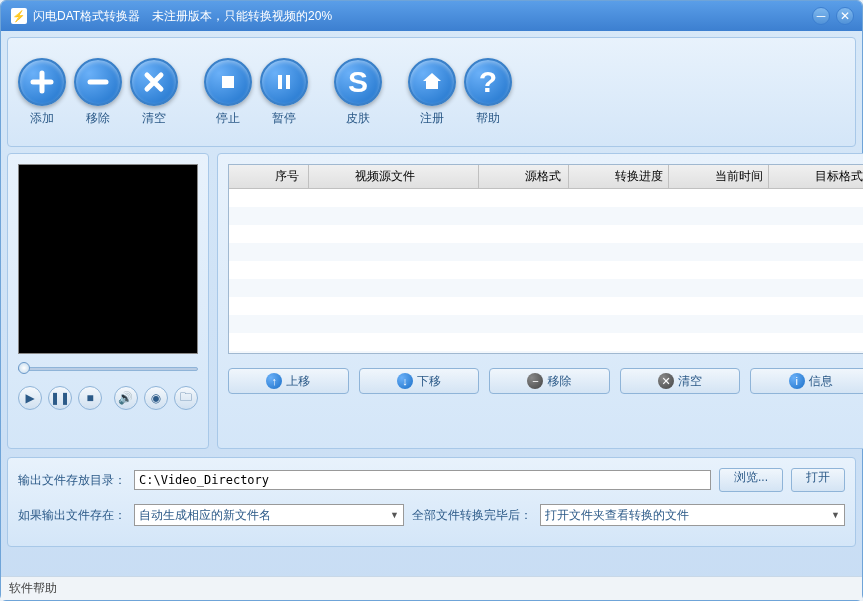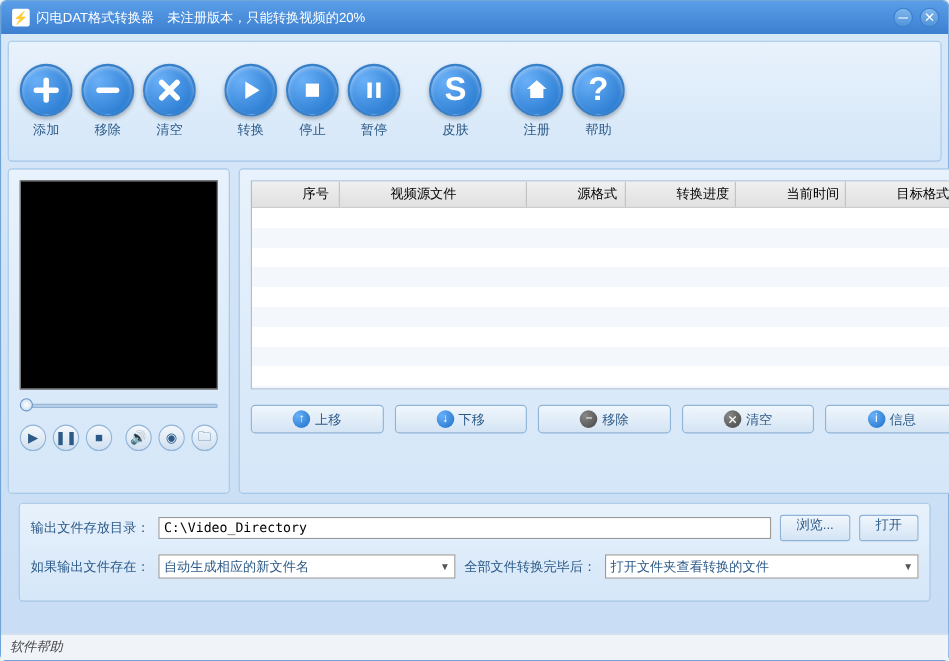--- a/index.html
+++ b/index.html
@@ -27,28 +27,28 @@
 .list-panel { flex: 1; display: flex; flex-direction: column; }
 .table-wrap { background: #fff; border: 1px solid #a0b8d0; height: 190px; overflow: hidden; }
 .thead { display: flex; background: linear-gradient(#f0f0f0,#e0e0e0); border-bottom: 1px solid #c0c0c0; font-size: 12px; }
 .th { padding: 3px 6px; border-right: 1px solid #c0c0c0; white-space: nowrap; margin-left: 40px; }
 .tbody { height: 164px; background: repeating-linear-gradient(#fff 0 18px, #f4f8fc 18px 36px); }
 .hscroll { height: 16px; background: #e8e8e8; border-top: 1px solid #c0c0c0; position: relative; }
 .list-actions { display: flex; gap: 10px; margin-top: 14px; justify-content: space-between; }
 .abtn { flex:1; height: 26px; background: linear-gradient(#f0f6fc,#d4e4f4); border: 1px solid #8fb4d8; border-radius: 4px; display: flex; align-items: center; justify-content: center; gap: 4px; font-size: 12px; cursor: pointer; color: #2c5a88; }
 .abtn .aicon { width: 16px; height: 16px; border-radius: 50%; background: radial-gradient(circle at 30% 30%,#6ab0f8,#1a6fc8); display: flex; align-items: center; justify-content: center; color: #fff; font-size: 11px; }
 .abtn .aicon.dark { background: radial-gradient(circle at 30% 30%,#888,#444); }
-.bottom { margin: 8px 16px 0; height: 90px; }
+.bottom { margin: 8px 6px 0; height: 90px; }
 .form-row { display: flex; align-items: center; gap: 8px; margin-bottom: 12px; font-size: 12px; color: #2c5a88; }
 .form-row label { white-space: nowrap; }
 .tinput { flex: 1; height: 20px; border: 1px solid #999; padding: 2px 4px; font-family: monospace; font-size: 12px; background: #fff; }
 .sel { height: 22px; border: 1px solid #999; background: #fff; font-size: 12px; padding: 1px 20px 1px 4px; position: relative; display: flex; align-items: center; }
 .sel::after { content: "▼"; position: absolute; right: 4px; font-size: 9px; color: #555; }
 .btn { height: 24px; padding: 0 14px; background: linear-gradient(#f0f6fc,#d4e4f4); border: 1px solid #8fb4d8; border-radius: 3px; font-size: 12px; cursor: pointer; color: #2c5a88; display: flex; align-items: flex-start; }
-.statusbar { position: absolute; bottom: 0; left: 0; right: 0; height: 24px; background: #f0f4f8; border-top: 1px solid #c8d8e8; display: flex; align-items: center; padding: 0 8px; font-size: 12px; color: #444; font-style: italic; }
+.statusbar { position: absolute; bottom: 0; left: 0; right: 0; height: 24px; background: #f0f4f8; border-top: 1px solid #c8d8e8; display: flex; align-items: center; padding: 0 8px; font-size: 12px; color: #444; }
 svg { display: block; }
 </style>
 </head>
 <body>
 
 <div class="window">
   <div class="titlebar">
     <span class="title-icon">⚡</span>
     <span>闪电DAT格式转换器　未注册版本，只能转换视频的20%</span>
     <div class="title-btns">
@@ -76,28 +76,20 @@
     </div>
     <div class="tool-btn">
       <div class="circ">
           <svg width="22" height="22">
             <path d="M4 4l14 14M18 4L4 18" stroke="#fff" stroke-width="5" stroke-linecap="round"></path>
           </svg>
         </div>
       <span class="lbl">清空</span>
     </div>
     <div class="tool-sep"></div>
-    <div class="tool-btn">
-      <div class="circ">
-          <svg width="22" height="22">
-            <path d="M6 3l13 8-13 8z" fill="#fff"></path>
-          </svg>
-        </div>
-      <span class="lbl">转换</span>
-    </div>
     <div class="tool-btn">
       <div class="circ">
           <svg width="22" height="22">
             <rect x="5" y="5" width="12" height="12" fill="#fff"></rect>
           </svg>
         </div>
       <span class="lbl">停止</span>
     </div>
     <div class="tool-btn">
       <div class="circ">

